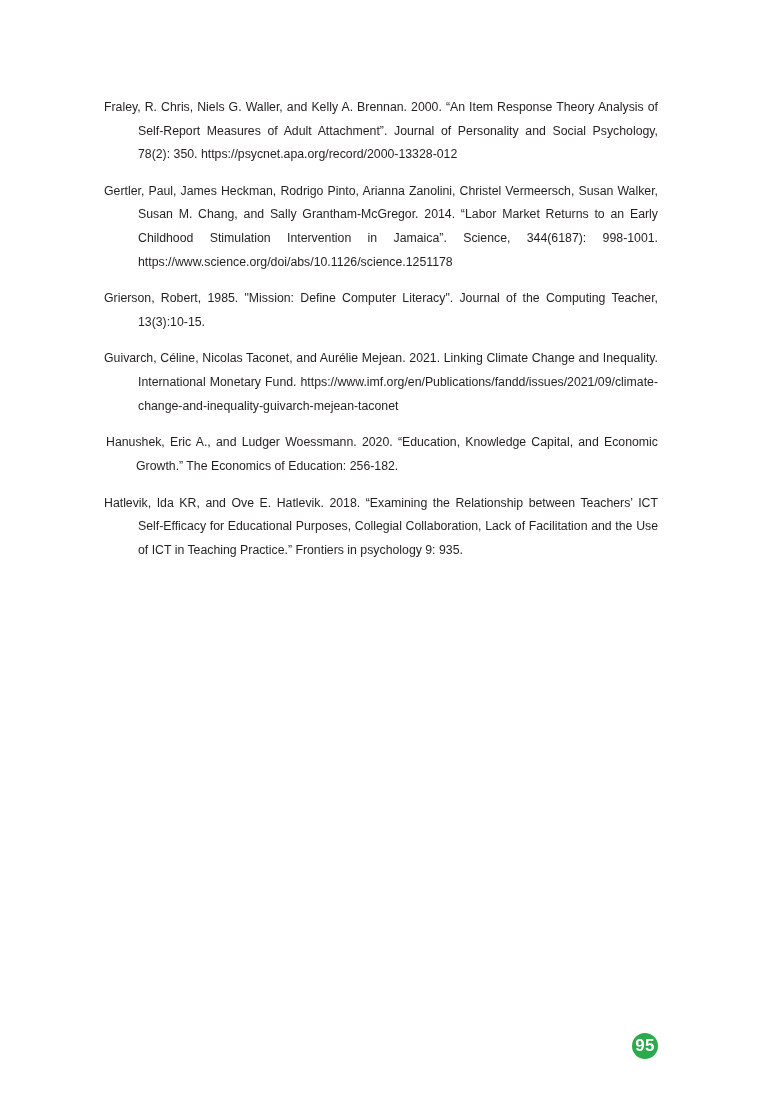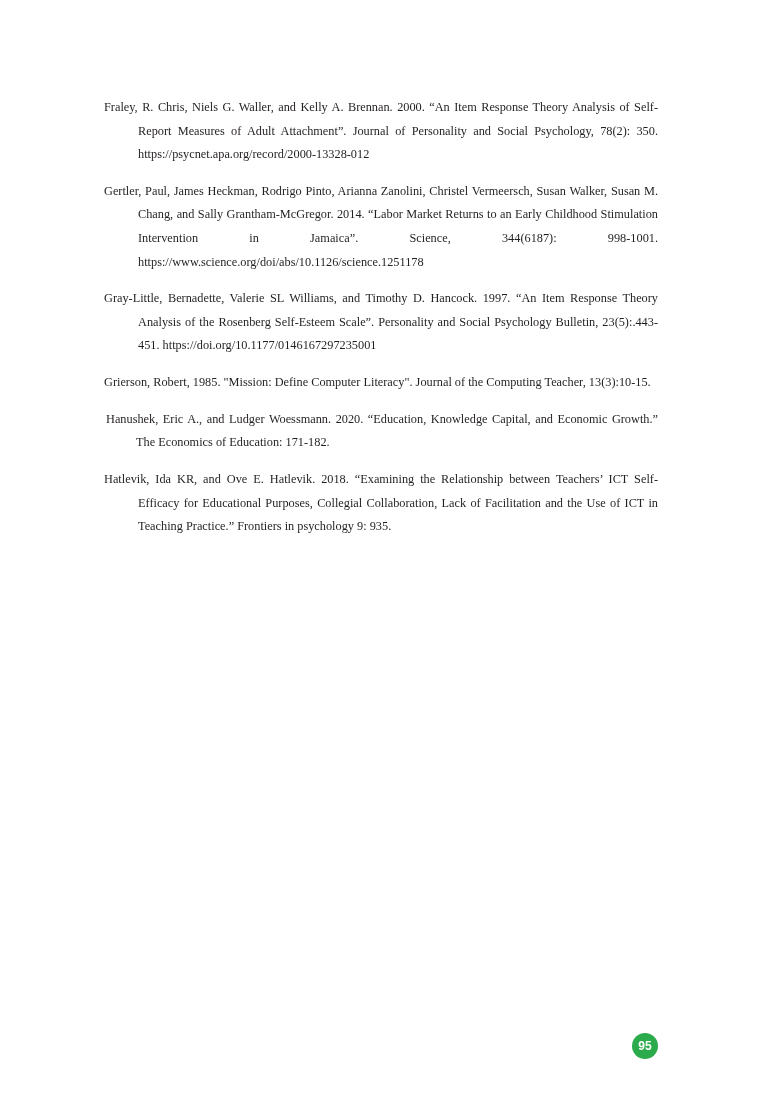--- a/index.html
+++ b/index.html
@@ -32,55 +32,54 @@
   .ref {
     font-size: 12.3px;
     line-height: 1.92;
     text-align: justify;
     text-justify: inter-word;
     margin: 0 0 13px 0;
     padding-left: 34px;
     text-indent: -34px;
     color: #231f20;
     word-break: break-word;
-    font-family: Liberation Serif, serif;
   }
   .ref:last-child {
     margin-bottom: 5px;
   }
   .ref.indent-shift {
     padding-left: 32px;
     text-indent: -30px;
   }
   .page-number {
     position: absolute;
     right: 107px;
     bottom: 46px;
     width: 26px;
     height: 26px;
     border-radius: 50%;
     background: #2bab4b;
     color: #ffffff;
-    font-size: 12px;
+    font-size: 17px;
     font-weight: bold;
     display: flex;
     align-items: center;
     justify-content: center;
     letter-spacing: 0.2px;
   }
 </style>
 </head>
 <body>
 
 <div class="page">
 
   <div class="refs">
     <p class="ref">Fraley, R. Chris, Niels G. Waller, and Kelly A. Brennan. 2000. “An Item Response Theory Analysis of Self-Report Measures of Adult Attachment”. Journal of Personality and Social Psychology, 78(2): 350. https://psycnet.apa.org/record/2000-13328-012</p>
     <p class="ref">Gertler, Paul, James Heckman, Rodrigo Pinto, Arianna Zanolini, Christel Vermeersch, Susan Walker, Susan M. Chang, and Sally Grantham-McGregor. 2014. “Labor Market Returns to an Early Childhood Stimulation Intervention in Jamaica”. Science, 344(6187): 998-1001. https://www.science.org/doi/abs/10.1126/science.1251178</p>
-    <p class="ref">Gray-Little, Bernadette, Valerie SL Williams, and Timothy D. Hancock. 1997. “An Item Response Theory Analysis of the Rosenberg Self-Esteem Scale”. Personality and Social Psychology Bulletin, 23(5):.443-451. https://doi.org/10.1177/0146167297235001</p>
     <p class="ref">Grierson, Robert, 1985. "Mission: Define Computer Literacy". Journal of the Computing Teacher, 13(3):10-15.</p>
-    <p class="ref indent-shift">Hanushek, Eric A., and Ludger Woessmann. 2020. “Education, Knowledge Capital, and Economic Growth.” The Economics of Education: 171-182.</p>
+    <p class="ref">Guivarch, Céline, Nicolas Taconet, and Aurélie Mejean. 2021. Linking Climate Change and Inequality. International Monetary Fund. https://www.imf.org/en/Publications/fandd/issues/2021/09/climate-change-and-inequality-guivarch-mejean-taconet</p>
+    <p class="ref indent-shift">Hanushek, Eric A., and Ludger Woessmann. 2020. “Education, Knowledge Capital, and Economic Growth.” The Economics of Education: 256-182.</p>
     <p class="ref">Hatlevik, Ida KR, and Ove E. Hatlevik. 2018. “Examining the Relationship between Teachers’ ICT Self-Efficacy for Educational Purposes, Collegial Collaboration, Lack of Facilitation and the Use of ICT in Teaching Practice.” Frontiers in psychology 9: 935.</p>
   </div>
 
   <div class="page-number">95</div>
 
 </div>
 
 </body></html>

